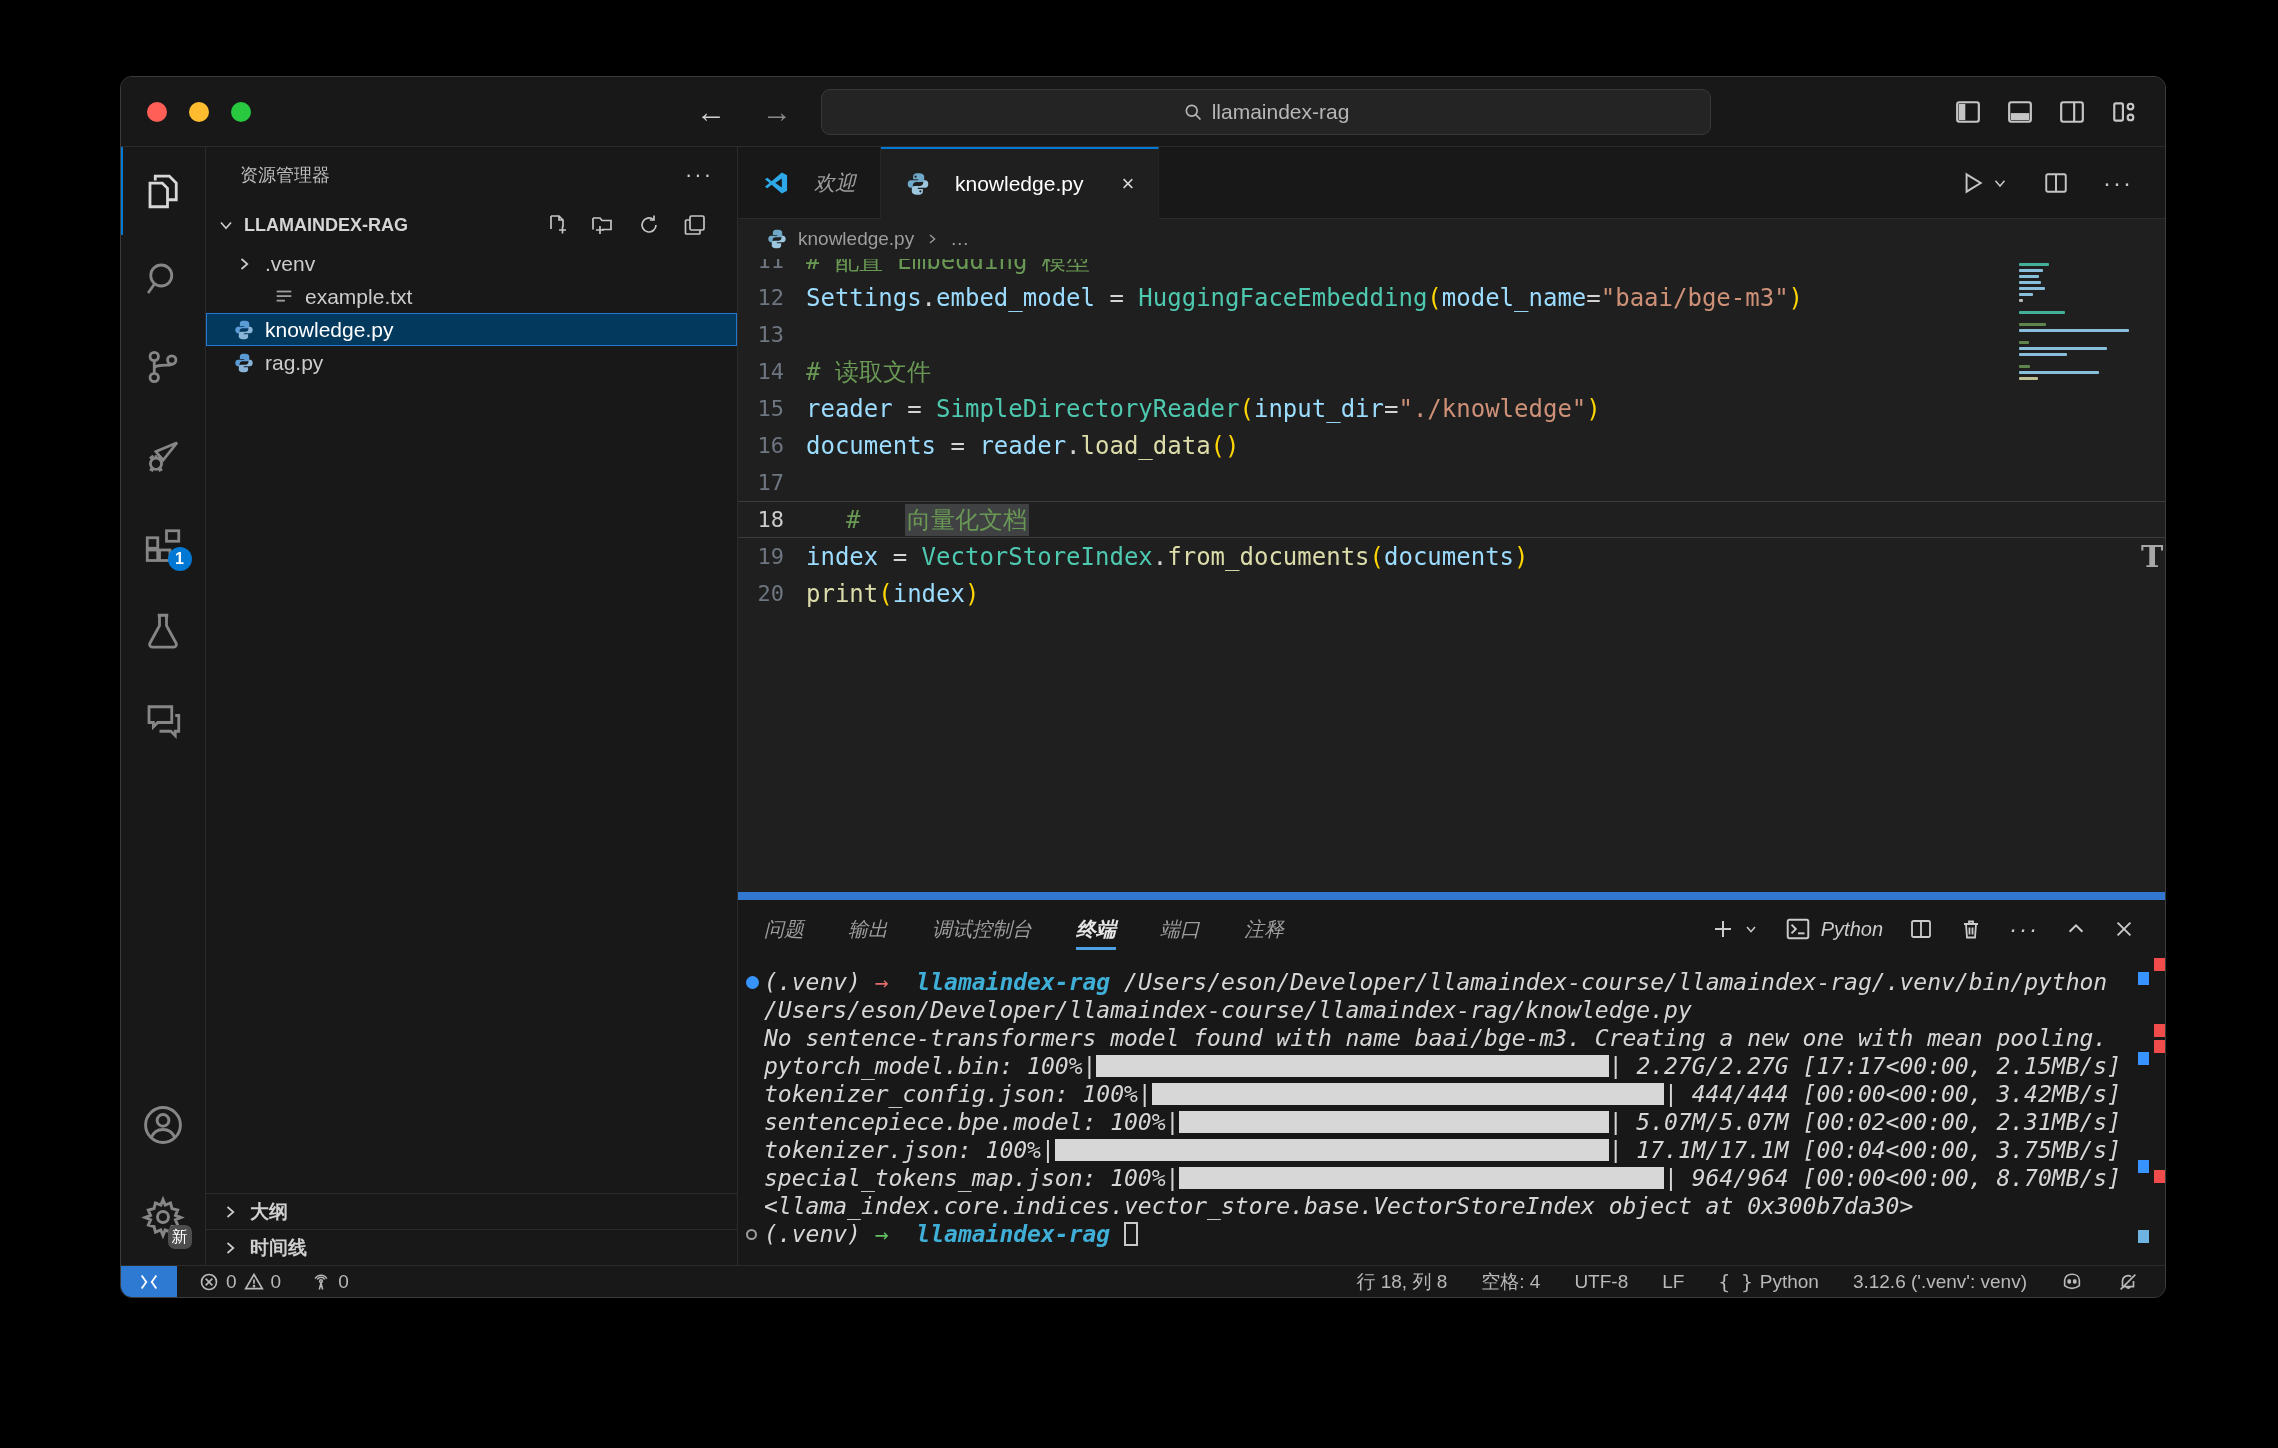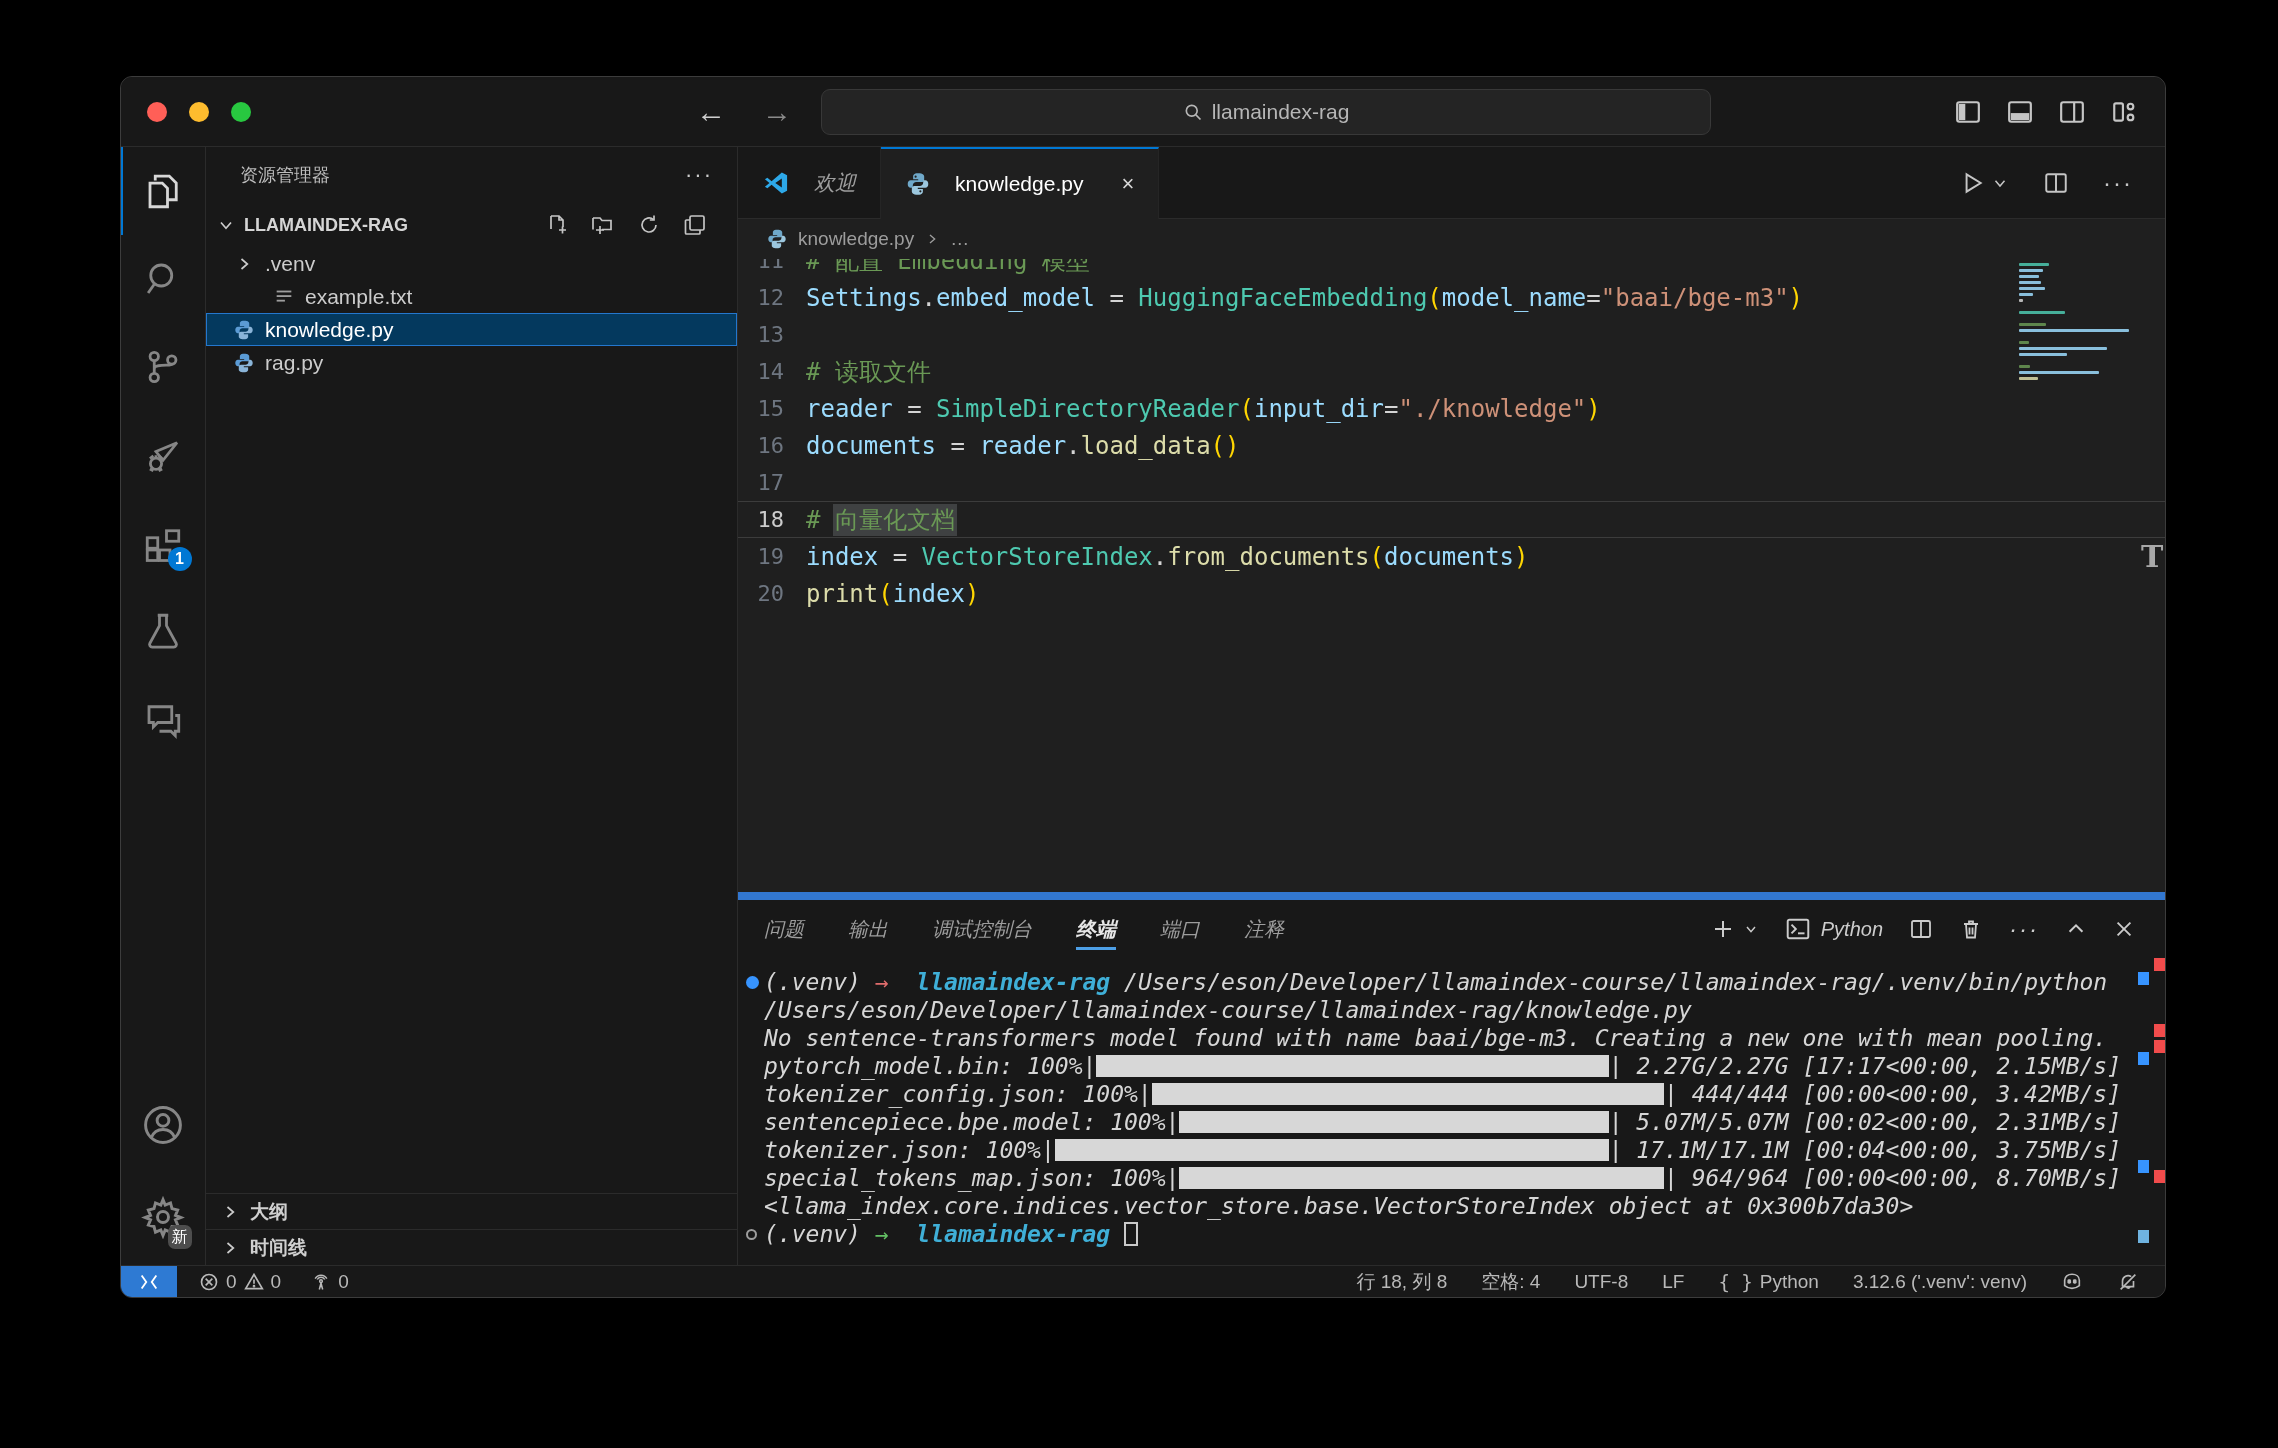--- a/index.html
+++ b/index.html
@@ -72,26 +72,26 @@
     font-size:19px; color:#9d9d9d; flex:0 0 auto; }
 
   
   .codewrap { flex:1 1 auto; position:relative; overflow:hidden; }
   .codelines { position:absolute; top:-17px; left:0; right:0; }
   .code-line { height:37px; display:flex; align-items:center; position:relative;
     font-family:"DejaVu Sans Mono", monospace; font-size:24px; white-space:pre; }
   .code-line .ln { width:46px; text-align:right; color:#6e7681; flex:0 0 auto;
     font-size:22px; padding-right:0; }
   .code-line .ltext { padding-left:22px; }
-  .code-line.current { border-top:1px solid #3c3c3c; border-bottom:1px solid #3c3c3c; }
+  .code-line.current { border-top:1px solid #3c3c3c; border-bottom:1px solid #3c3c3c;gap:40px; }
   .code-line.current .ln { color:#cccccc; }
   .tk-cm { color:#6a9955; } .tk-v { color:#9cdcfe; } .tk-ty { color:#4ec9b0; }
   .tk-f { color:#dcdcaa; } .tk-s { color:#ce9178; } .tk-o { color:#d4d4d4; }
   .tk-p { color:#ffd602; }
-  .tk-hl { background:rgba(90,93,94,.55); box-shadow:0 0 0 2px rgba(90,93,94,.55); }
+  .tk-hl { background:rgba(90,93,94,.55); box-shadow:0 0 0 2px rgba(90,93,94,.55);margin-left:32px; }
   .minimap { position:absolute; right:28px; top:4px; width:118px; }
   .minimap .mrow { height:3px; margin-bottom:3px; border-radius:1px; }
   .cursorT { position:absolute; color:#a8a8a8; font-size:30px; font-weight:bold;
     font-family:"DejaVu Serif", serif; }
 
   
   .panel { height:373px; flex:0 0 auto; background:#181818; border-top:8px solid #3277d0;
     display:flex; flex-direction:column; position:relative;font-style:italic; }
   .panel-tabs { height:58px; display:flex; align-items:center; padding-left:26px; gap:44px;
     font-size:20px; color:#9d9d9d; flex:0 0 auto; }

